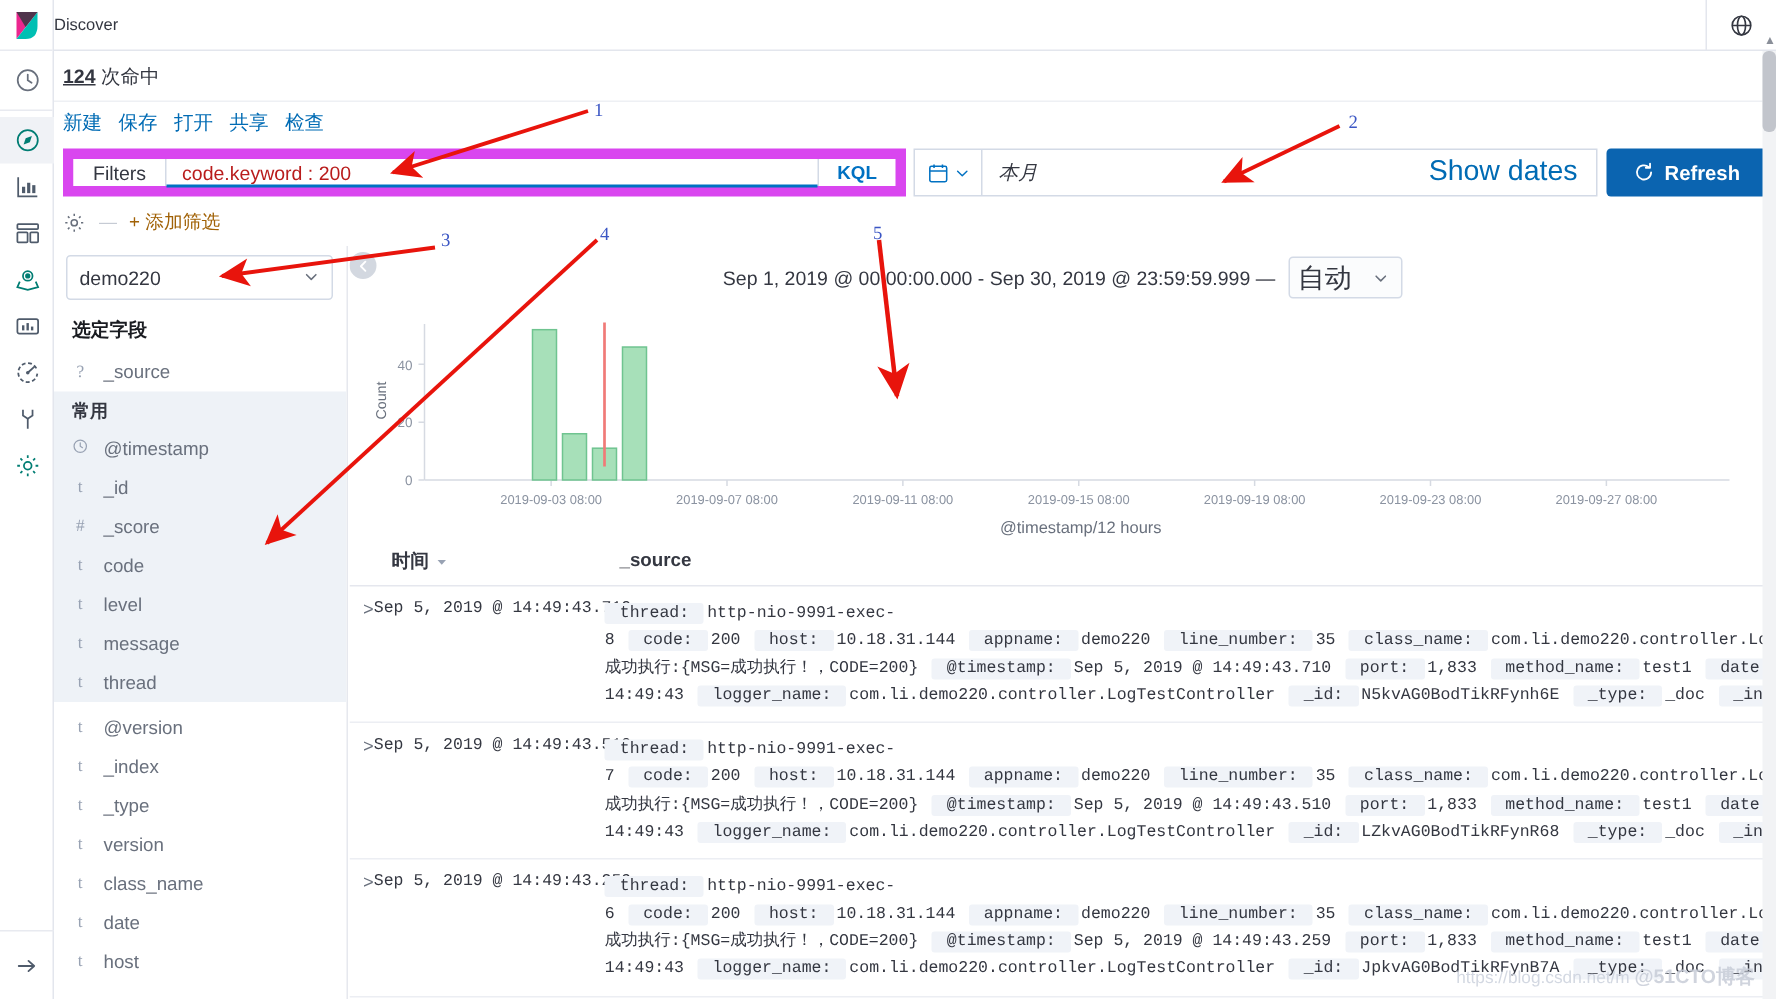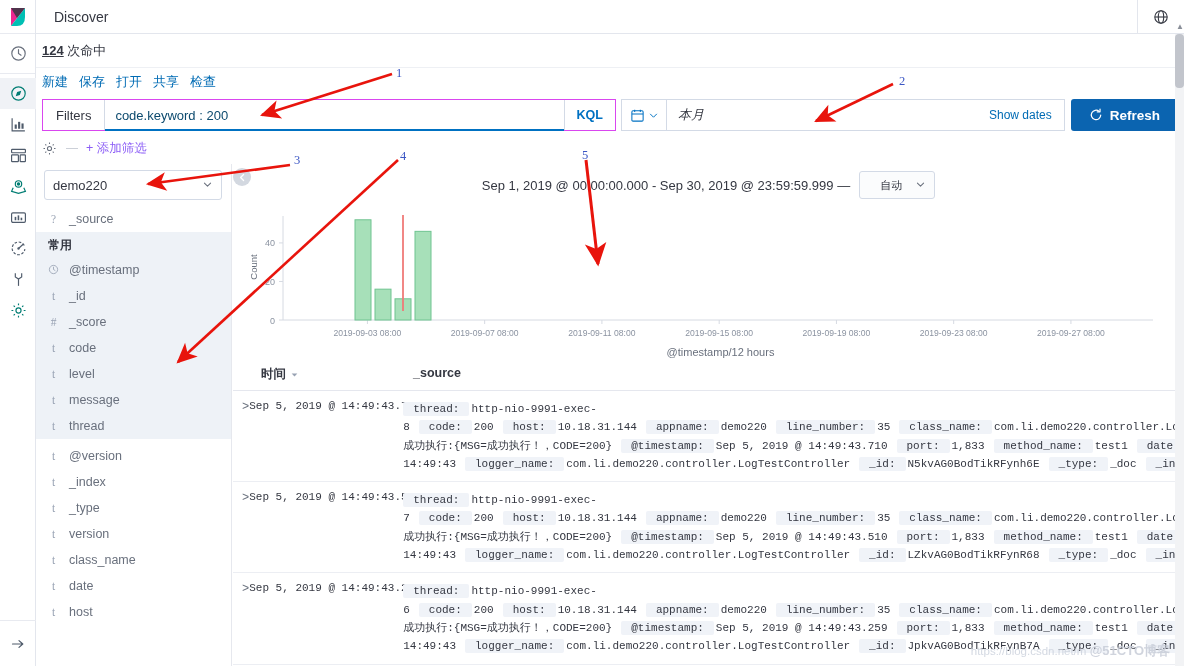--- a/index.html
+++ b/index.html
@@ -35,21 +35,21 @@
     border-top: 1px solid #e8eaf0; display: flex; align-items: center; justify-content: center;
   }
 
   
   .topbar {
     position: absolute; left: 36px; top: 0; width: 1148px; height: 34px;
     background: #fff; border-bottom: 1px solid #e3e6ed;
     display: flex; align-items: center;
   }
   .topbar-title {
-    margin-left: 18px; font-size: 14px; color: #343741;
+    font-size: 11px; color: #343741;
   }
   .topbar-right {
     margin-left: auto; display: flex; align-items: center; height: 100%;
   }
   .topbar-div { width: 1px; height: 34px; background: #e3e6ed; }
   .topbar-icon { width: 46px; height: 34px; display: flex; align-items: center; justify-content: center; cursor: pointer; }
 
   
   .hits {
     position: absolute; left: 36px; top: 34px; width: 1148px; height: 34px;
@@ -67,32 +67,32 @@
   .action-link {
     color: #006bb4; font-size: 13px; cursor: pointer;
   }
 
   
   .querybar {
     position: absolute; left: 42px; top: 99px; width: 1136px; height: 32px;
     display: flex; align-items: stretch;
   }
   .qb-search {
-    display: flex; flex: 1 1 auto; border: 1px solid #d946ef; background: #fff;
+    display: flex; flex: 1 1 auto; border: 7px solid #d946ef; background: #fff;
     max-width: 655px;
   }
   .qb-filters-tab {
     display: flex; align-items: center; padding: 0 13px;
     font-size: 13px; color: #343741; border-right: 1px solid #d3dae6;
     background: #fff; cursor: pointer;
   }
   .qb-input-wrap { position: relative; flex: 1 1 auto; display: flex; align-items: center; }
   .qb-input {
     border: 0; outline: 0; width: 100%; height: 100%;
-    font-family: "Liberation Sans", sans-serif; font-size: 13px; color: #0c4a6e;
+    font-family: "Liberation Sans", sans-serif; font-size: 13px; color: #b91c1c;
     padding: 0 10px; background: transparent;
   }
   .qb-underline {
     position: absolute; left: 0; bottom: -1px; height: 2px; width: 100%;
     background: #0071c2;
   }
   .qb-kql {
     display: flex; align-items: center; padding: 0 12px;
     color: #0071c2; font-size: 12.5px; font-weight: bold; cursor: pointer;
     border-left: 1px solid #d3dae6;
@@ -104,37 +104,37 @@
   .qb-cal {
     display: flex; align-items: center; gap: 3px; padding: 0 7px 0 8px;
     border-right: 1px solid #d3dae6; cursor: pointer;
   }
   .qb-range {
     display: flex; align-items: center; padding: 0 11px; font-size: 13px;
     color: #343741; flex: 1 1 auto; cursor: pointer; font-style: italic;
   }
   .qb-showdates {
     display: flex; align-items: center; padding: 0 12px;
-    color: #006bb4; font-size: 12px; cursor: pointer;
+    color: #006bb4; font-size: 19px; cursor: pointer;
   }
   .qb-refresh {
     margin-left: 6px; background: #0b64b0; color: #fff; border: 0;
     display: flex; align-items: center; justify-content: center; gap: 7px;
     padding: 0 18px; font-size: 13.5px; font-weight: bold; border-radius: 3px;
     font-family: "Liberation Sans", sans-serif; cursor: pointer;
   }
 
   
   .filterrow {
     position: absolute; left: 42px; top: 135px; width: 1136px; height: 26px;
     display: flex; align-items: center; gap: 8px;
   }
   .filter-gear { width: 16px; height: 16px; display: flex; align-items: center; cursor: pointer; }
   .filter-dash { color: #c6cbd4; font-size: 12px; }
-  .add-filter { color: #8b5cf6; font-size: 12.5px; cursor: pointer; }
+  .add-filter { color: #a16207; font-size: 12.5px; cursor: pointer; }
 
   
   .sidebar {
     position: absolute; left: 36px; top: 164px; width: 196px; height: 502px;
     background: #fff; border-right: 1px solid #e6e8ee; overflow: hidden;
   }
   .index-select {
     margin: 6px 8px 6px 8px; height: 30px; width: 178px;
     border: 1px solid #d3dae6; border-radius: 3px; background: #fff;
     display: flex; align-items: center; padding: 0 8px;
@@ -173,22 +173,22 @@
 
   
   .chart-head {
     height: 38px; display: flex; align-items: center; justify-content: center;
     gap: 9px; padding-top: 4px;
   }
   .chart-range { font-size: 13px; color: #343741; }
   .interval-select {
     border: 1px solid #d3dae6; background: #fbfcfd; border-radius: 3px;
     height: 28px; min-width: 76px; display: flex; align-items: center;
-    justify-content: space-between; padding: 0 8px 0 20px; gap: 12px;
-    font-size: 11px; color: #343741; cursor: pointer;
+    justify-content: space-between; padding: 0 8px 0 5px; gap: 12px;
+    font-size: 18px; color: #343741; cursor: pointer;
   }
 
   
   .chart-wrap { position: relative; height: 148px; margin: 0 10px 0 10px; }
   .chart-svg { display: block; }
   .axis-title {
     text-align: center; font-size: 11px; color: #69707d; margin-top: -4px; margin-left: 24px;
   }
 
   
@@ -396,20 +396,23 @@
   <div class="sidebar">
     <div class="index-select">
       <span>demo220</span>
       <span class="caret">
         <svg width="11" height="11" viewBox="0 0 16 16" fill="none" stroke="#69707d" stroke-width="1.5">
           <path d="M3.5 6 L8 10.5 L12.5 6" stroke-linecap="round" stroke-linejoin="round"></path>
         </svg>
       </span>
     </div>
 
+    <div class="side-h">
+      <span>选定字段</span>
+    </div>
     <div class="field-row">
       <span class="field-type">?</span>
       <span>_source</span>
     </div>
 
 
     <div class="popular-block">
       <div class="popular-label">常用</div>
       <div class="field-row">
         <span class="field-type">

